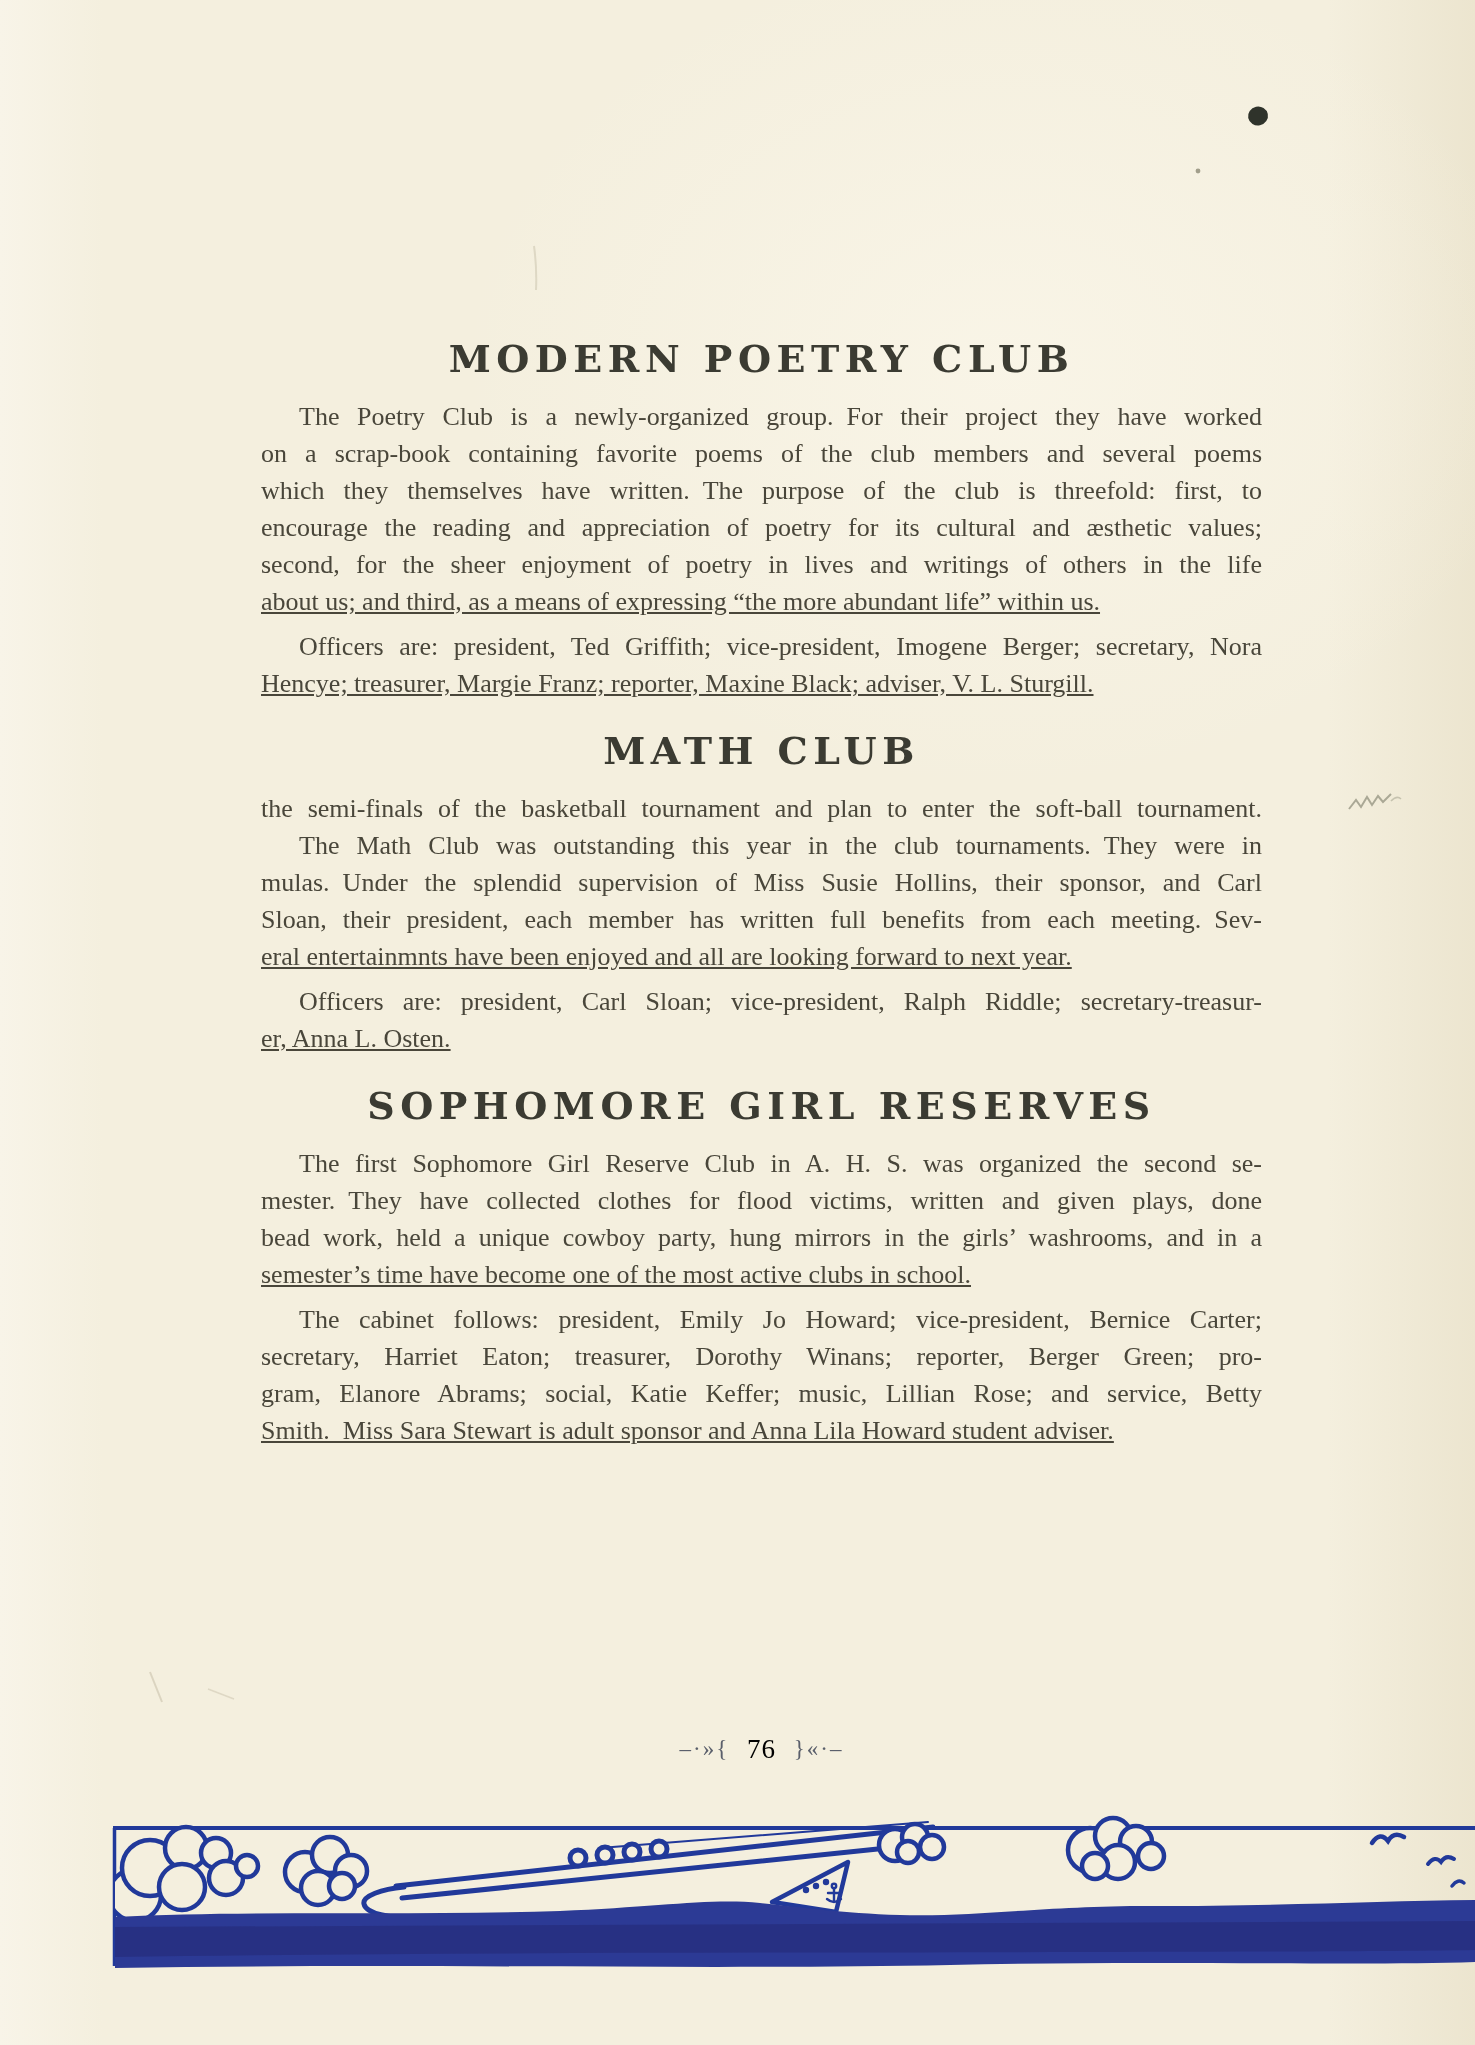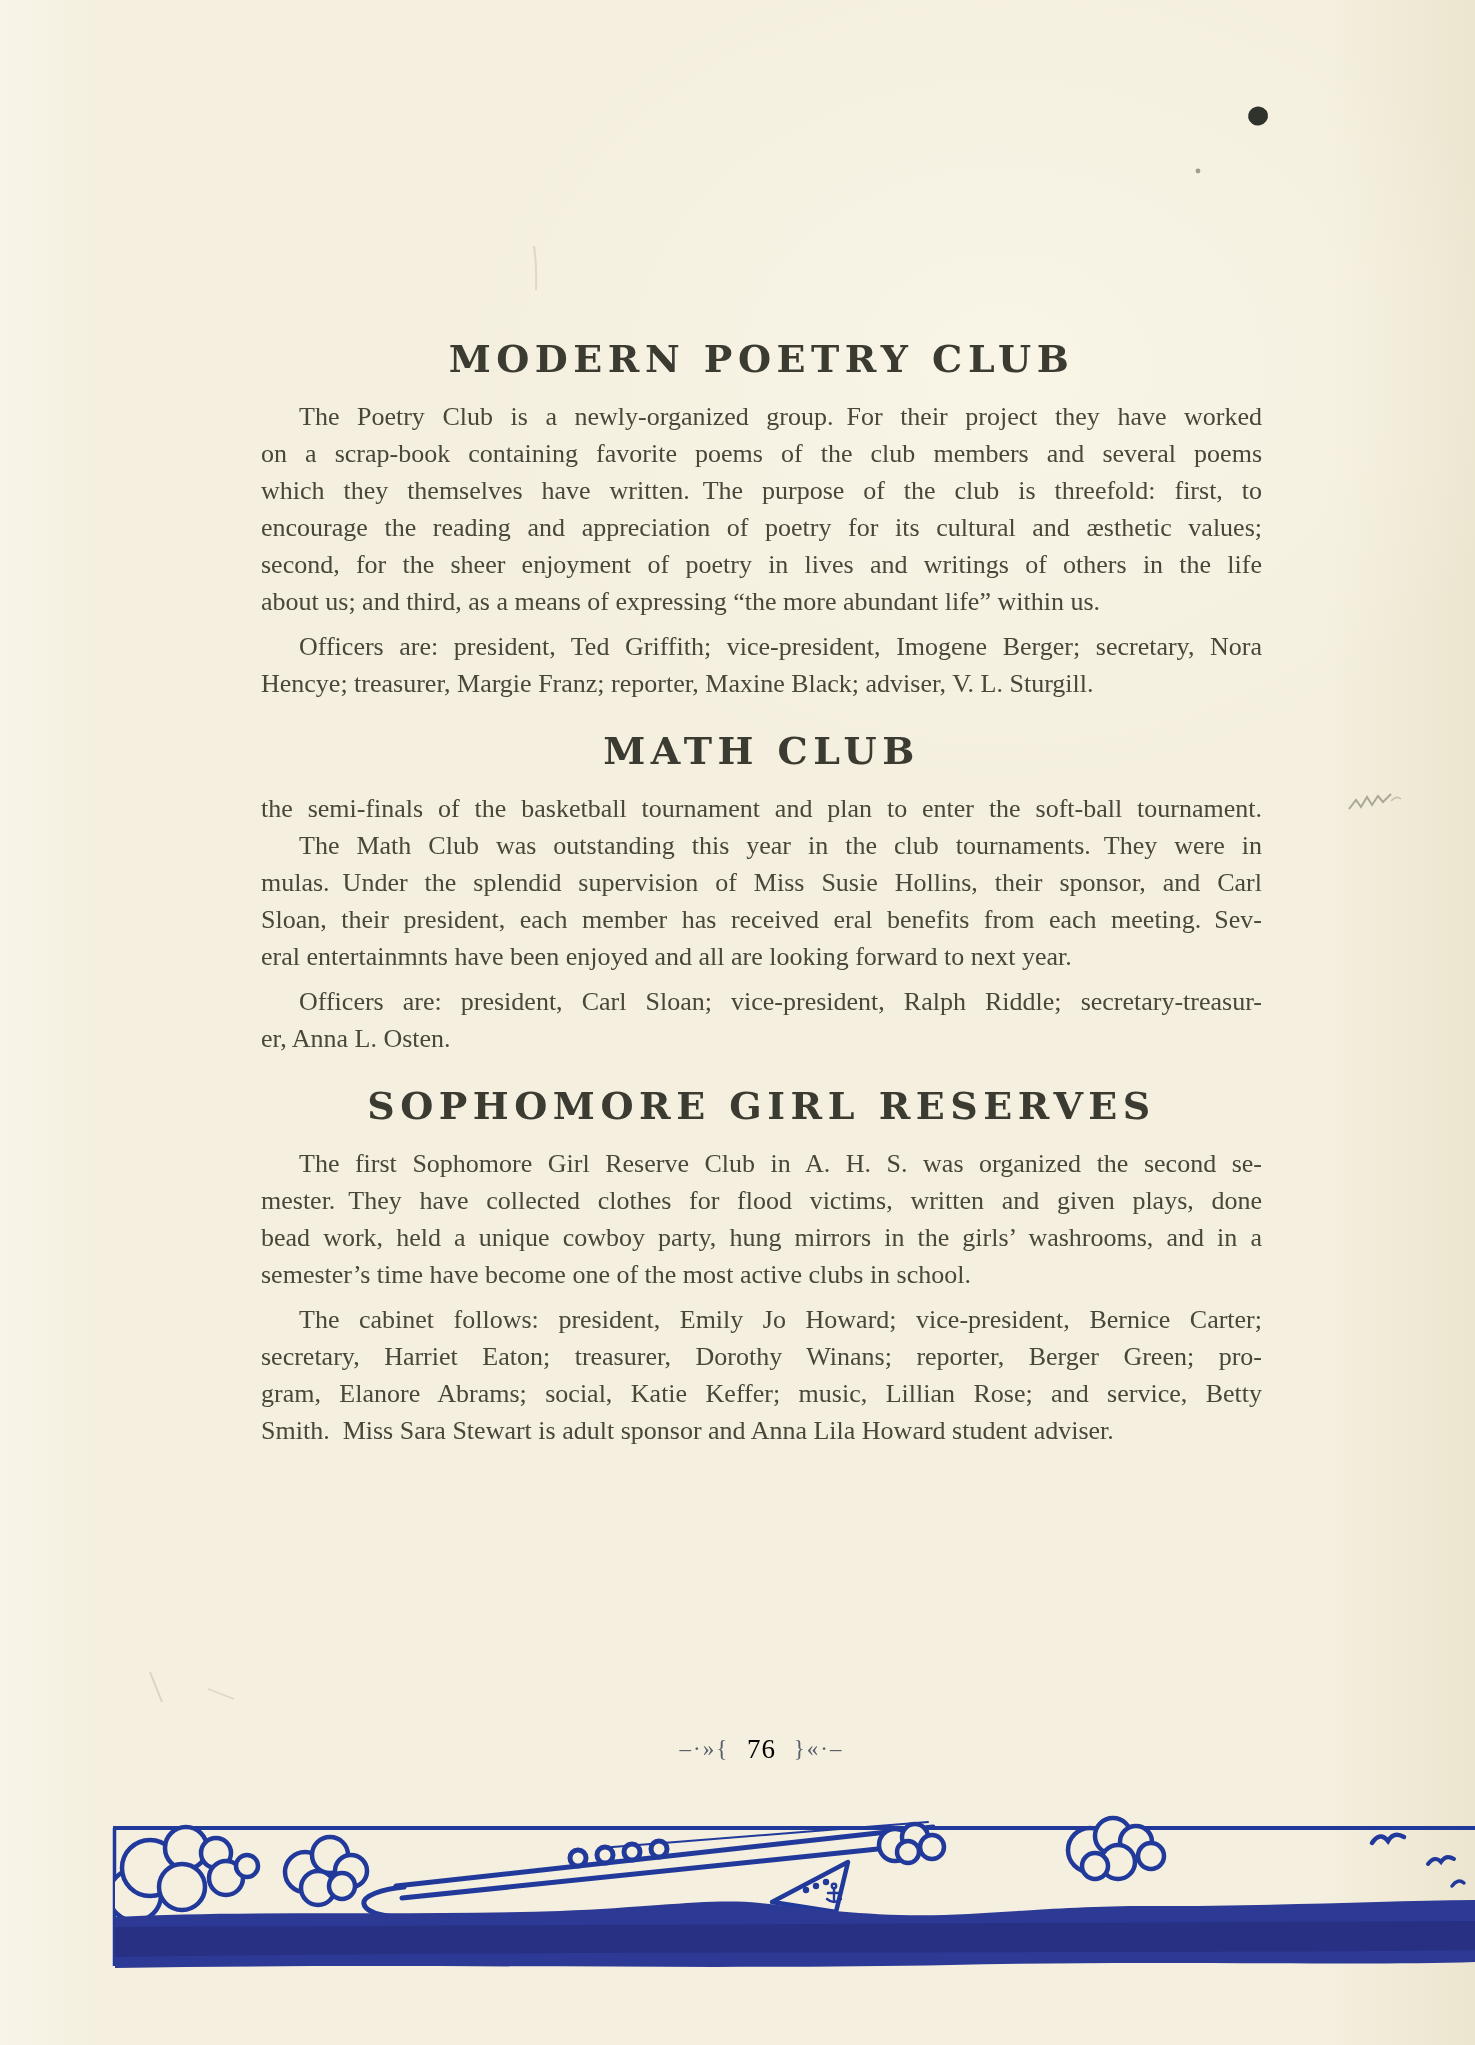--- a/index.html
+++ b/index.html
@@ -20,21 +20,21 @@
   }
   h2.club-title{
     margin:30px 0 0;line-height:38px;height:38px;text-align:center;
     font-family:"DejaVu Serif", serif;font-weight:700;font-size:38px;
     letter-spacing:.145em;color:#3b3b32;
   }
   section.club-section:first-child h2.club-title{margin-top:0;}
   .para{margin:8px 0 0;}
   .para.first{margin-top:20px;}
   .line{text-align:justify;text-align-last:justify;overflow:hidden;white-space:normal;}
-  .line.last{text-align-last:left;}
+  .line.last{text-align-last:left;text-decoration:underline;}
   .line.indent{text-indent:38px;}
 
   
   .footer-pagenum{
     position:absolute;left:261px;top:1734px;width:1001px;text-align:center;
     font-size:27px;color:#51555c;letter-spacing:1px;
   }
   .footer-pagenum .orn{font-size:23px;color:#5a5f6b;letter-spacing:2px;position:relative;top:-2px;}
   .footer-pagenum .num{margin:0 10px;color:#000000;}
 
@@ -62,21 +62,21 @@
           <div class="line indent">Officers are: president, Ted Griffith; vice-president, Imogene Berger; secretary, Nora</div>
           <div class="line last">Hencye; treasurer, Margie Franz; reporter, Maxine Black; adviser, V. L. Sturgill.</div>
         </div>
       </section>
       <section class="club-section">
         <h2 class="club-title">MATH CLUB</h2>
         <div class="para first">
           <div class="line">the semi-finals of the basketball tournament and plan to enter the soft-ball tournament.</div>
           <div class="line indent">The Math Club was outstanding this year in the club tournaments. They were in</div>
           <div class="line">mulas. Under the splendid supervision of Miss Susie Hollins, their sponsor, and Carl</div>
-          <div class="line">Sloan, their president, each member has received eral benefits from each meeting. Sev-</div>
+          <div class="line">Sloan, their president, each member has written full benefits from each meeting. Sev-</div>
           <div class="line last">eral entertainmnts have been enjoyed and all are looking forward to next year.</div>
         </div>
         <div class="para follow">
           <div class="line indent">Officers are: president, Carl Sloan; vice-president, Ralph Riddle; secretary-treasur-</div>
           <div class="line last">er, Anna L. Osten.</div>
         </div>
       </section>
       <section class="club-section">
         <h2 class="club-title">SOPHOMORE GIRL RESERVES</h2>
         <div class="para first">

